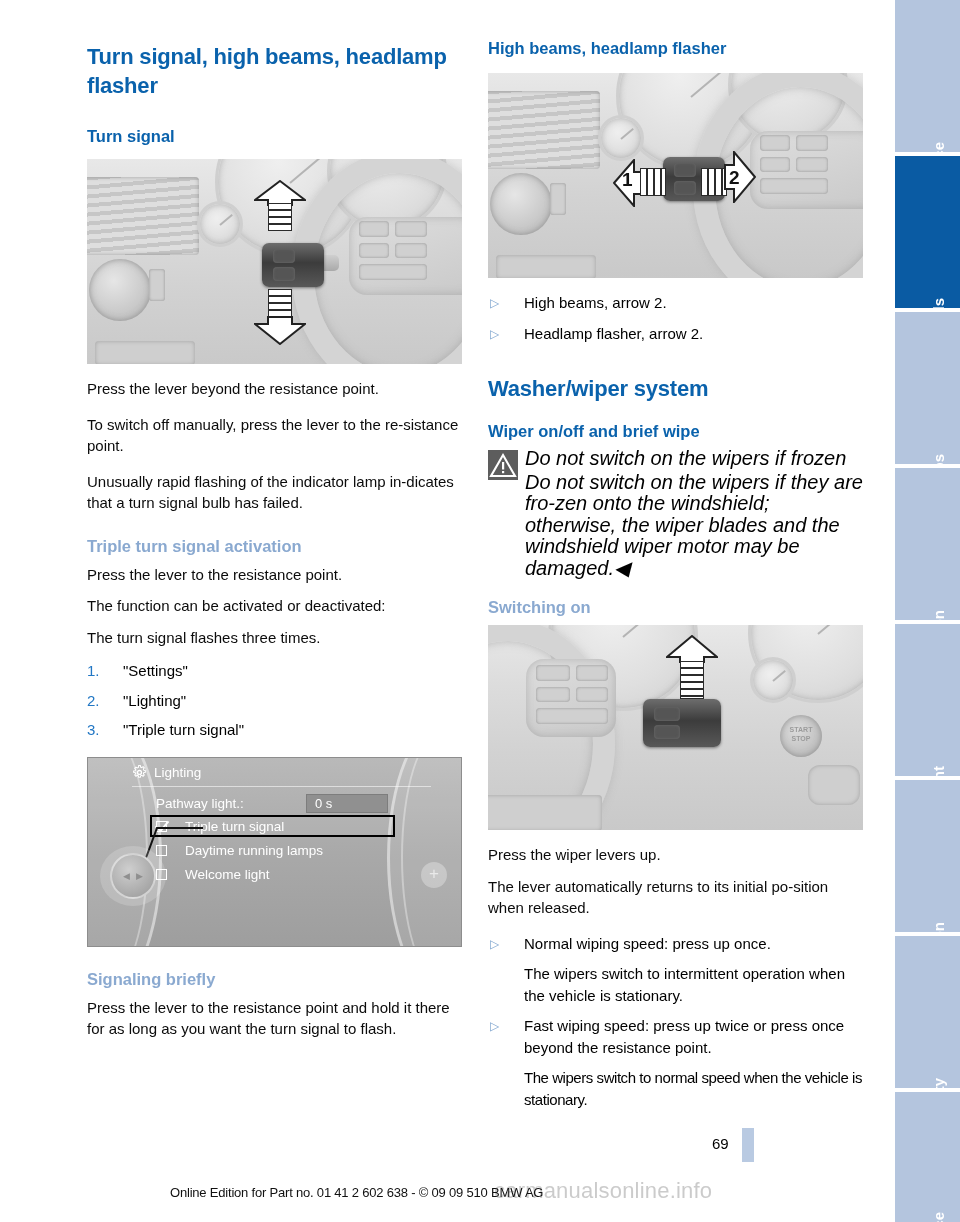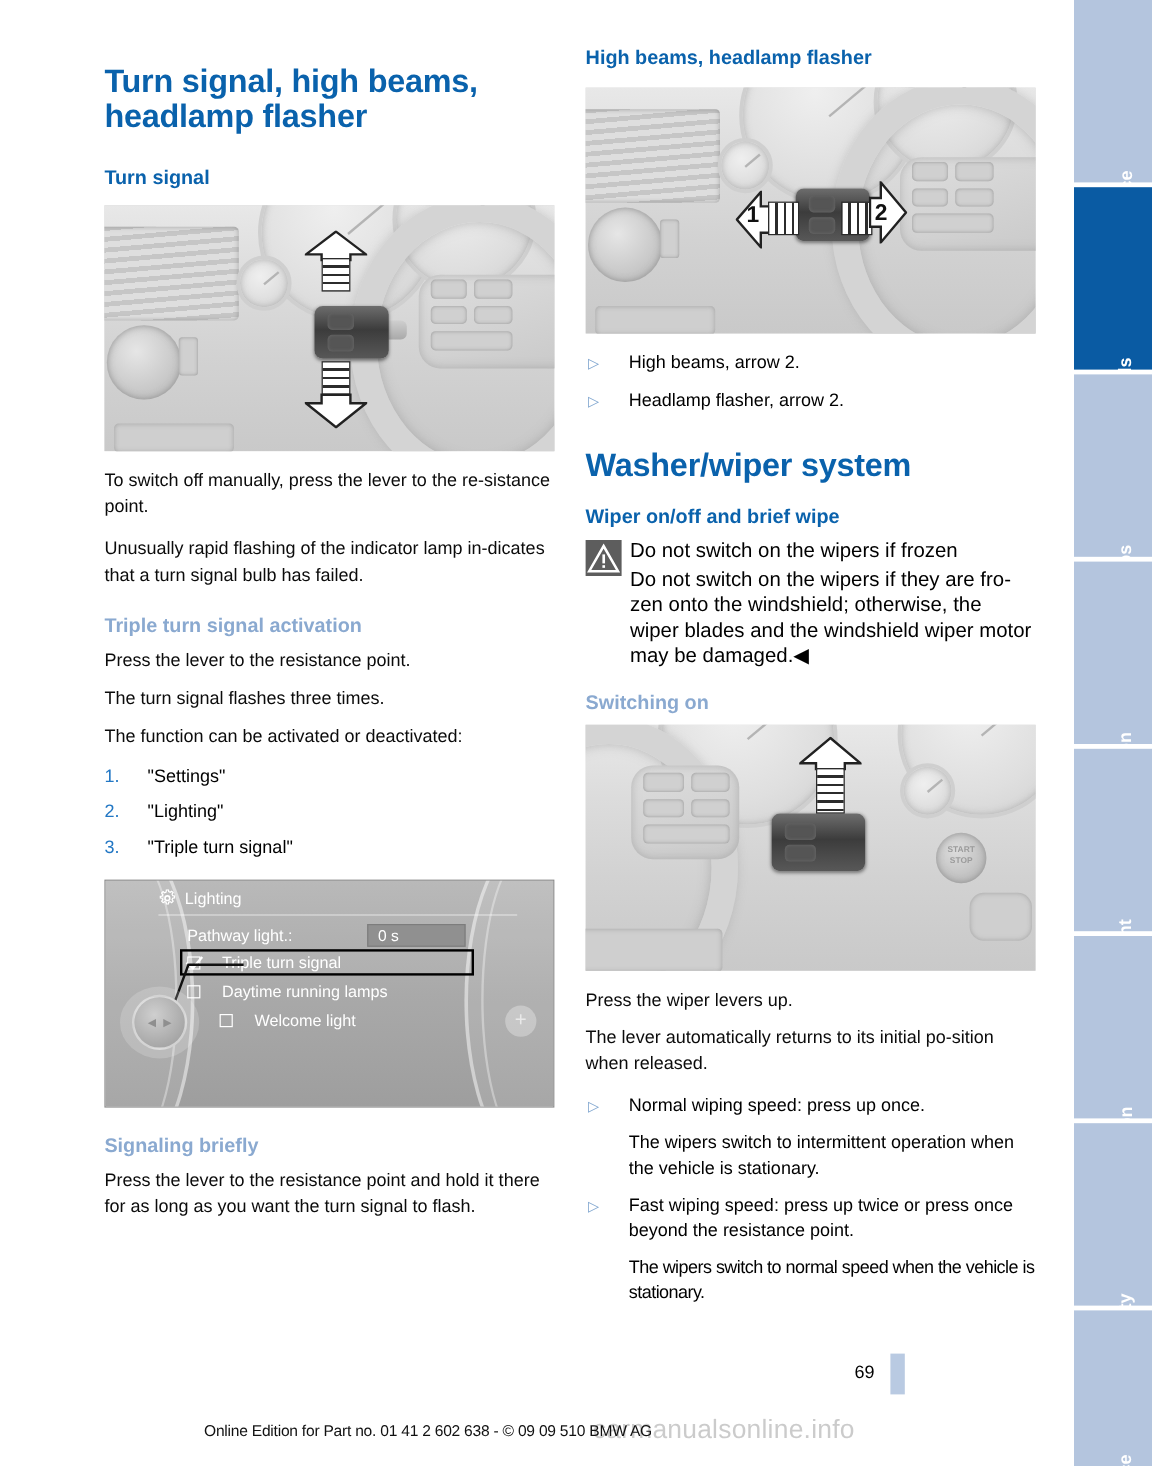--- a/index.html
+++ b/index.html
@@ -25,25 +25,25 @@
   
   .col {
     position: absolute;
     top: 38px;
     width: 375px;
   }
   #col-left  { left: 87px; }
   #col-right { left: 488px; }
 
   h1.section-title {
-    font-size: 27px;
+    font-size: 22px;
     line-height: 29px;
     font-weight: bold;
     color: #0a62ac;
-    margin: 16px 0 26px 0;
+    margin: 4px 0 26px 0;
     letter-spacing: -0.2px;
   }
   h2.sub-title {
     font-size: 16.5px;
     line-height: 21px;
     font-weight: bold;
     color: #0a62ac;
     margin: 0 0 12px 0;
   }
   h3.subsub-title {
@@ -106,22 +106,23 @@
     font-size: 15px;
     line-height: 21.5px;
     margin: 0 0 9px 0;
   }
   .sub-para.condensed { letter-spacing: -0.45px; }
 
   
   .warn-block {
     position: relative;
     margin: 4px 0 14px 0;
-    font-size: 17px;
+    font-size: 20px;
     line-height: 21.5px;
+    font-style: italic;
   }
   .warn-icon {
     float: left;
     width: 30px; height: 30px;
     background: #5d5d5d;
     margin: 2px 7px 0 0;
     position: relative;
   }
   .warn-icon svg { display: block; }
   .warn-block .wtext { overflow: hidden; }
@@ -307,21 +308,21 @@
     padding: 1px 0 0 8px;
   }
   .idrive .opt {
     position: absolute;
     left: 68px;
     display: flex; align-items: center; gap: 18px;
     color: #fff; font-size: 13.5px;
   }
   .idrive .opt.r1 { top: 61px; }
   .idrive .opt.r2 { top: 85px; }
-  .idrive .opt.r3 { top: 109px; padding-left: 27px; }
+  .idrive .opt.r3 { top: 109px; }
   .idrive .highlight {
     position: absolute;
     left: 62px; top: 57px;
     width: 245px; height: 22px;
     border: 2px solid #000;
     background: rgba(255,255,255,.05);
   }
   .idrive .cb {
     width: 11px; height: 11px;
     border: 1.6px solid #fff;
@@ -469,27 +470,28 @@
         <polygon points="26,1 51,20 38,20 38,25 14,25 14,20 1,20" fill="#fff" stroke="#222" stroke-width="2"></polygon>
       </svg>
       <div class="stripes-v" style="left:181px; top:44px; width:24px; height:28px;"></div>
 
       <div class="stripes-v" style="left:181px; top:130px; width:24px; height:28px;"></div>
       <svg class="arrow-down" style="left:167px; top:156px;" width="52" height="30" viewBox="0 0 52 30">
         <polygon points="26,29 51,9 38,9 38,2 14,2 14,9 1,9" fill="#fff" stroke="#222" stroke-width="2"></polygon>
       </svg>
     </div>
 
+    <p class="body">Press the lever beyond the resistance point.</p>
     <p class="body">To switch off manually, press the lever to the re-sistance point.</p>
     <p class="body">Unusually rapid flashing of the indicator lamp in-dicates that a turn signal bulb has failed.</p>
 
     <h3 class="subsub-title">Triple turn signal activation</h3>
     <p class="body tight">Press the lever to the resistance point.</p>
+    <p class="body tight">The function can be activated or deactivated:</p>
     <p class="body tight">The turn signal flashes three times.</p>
-    <p class="body tight">The function can be activated or deactivated:</p>
 
     <ol class="num-list">
       <li>
         <span class="num">1.</span>
         <span>"Settings"</span>
       </li>
       <li>
         <span class="num">2.</span>
         <span>"Lighting"</span>
       </li>

